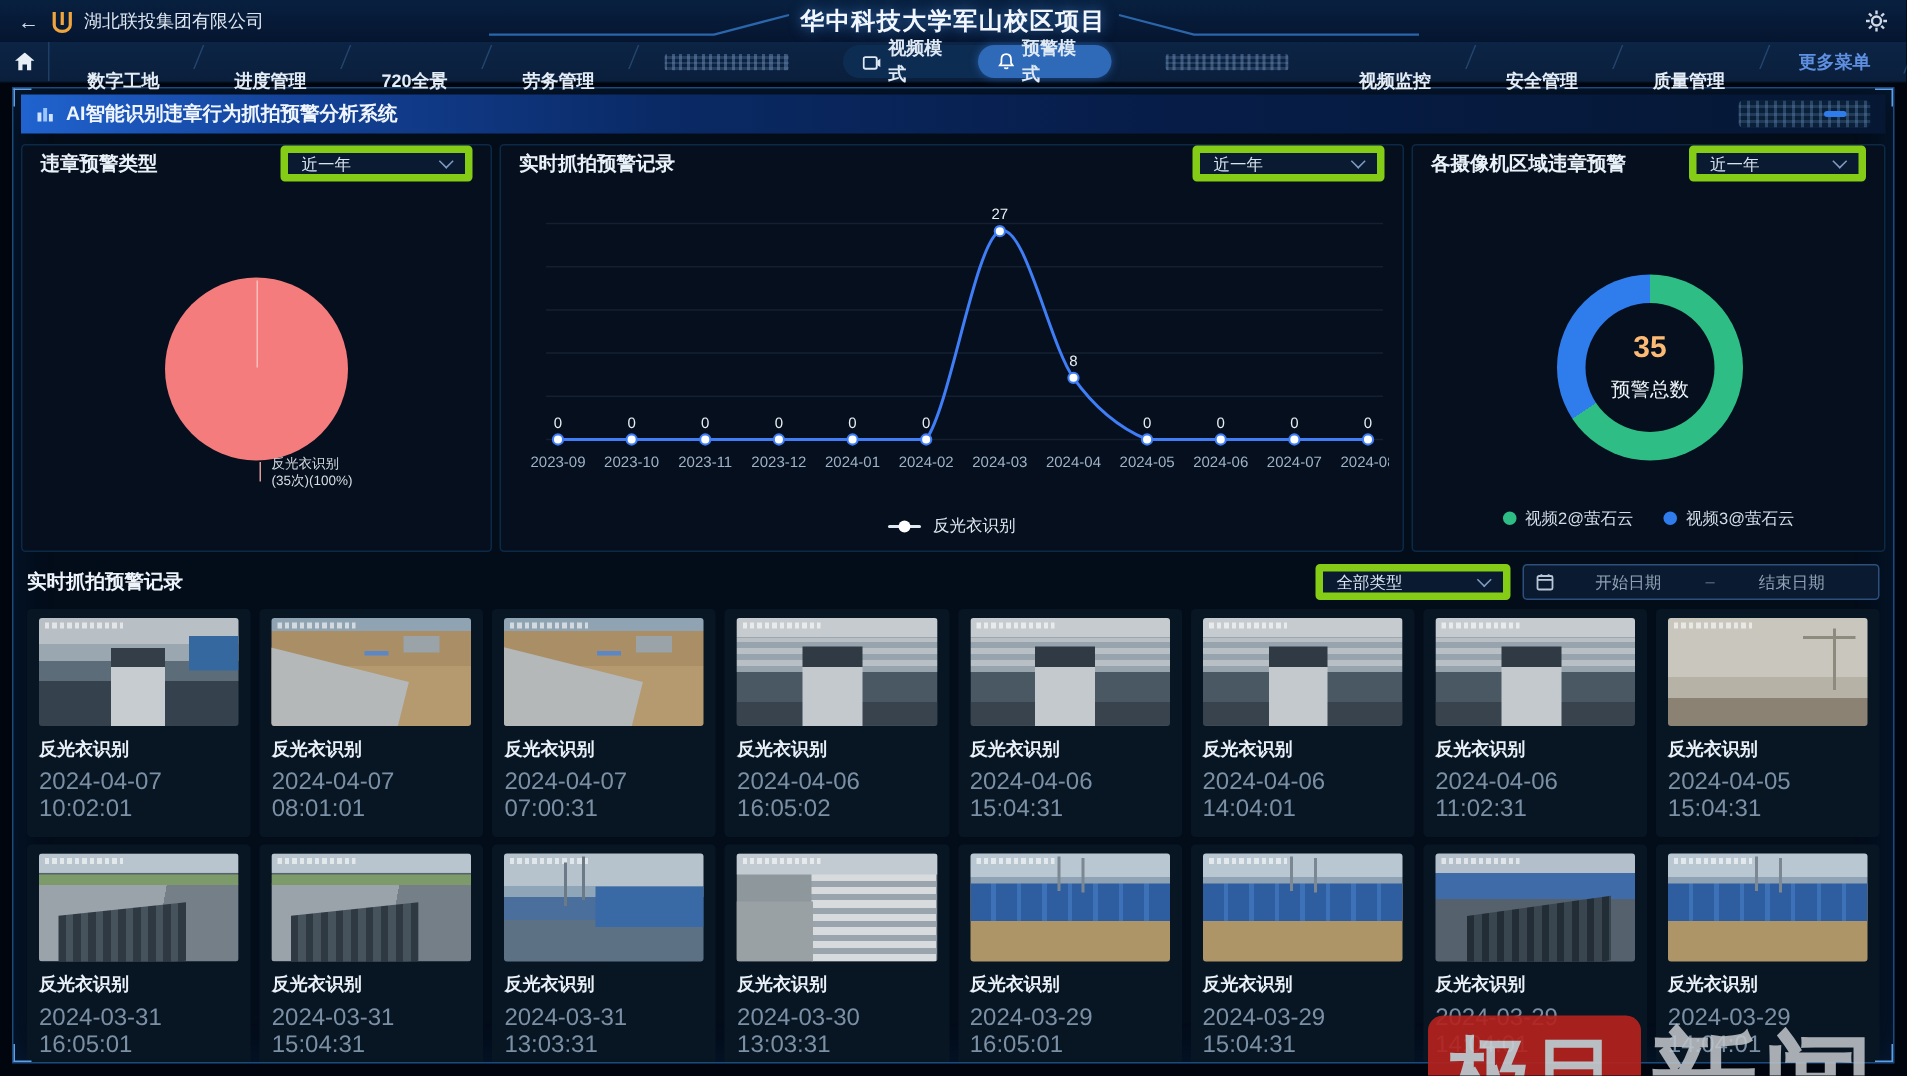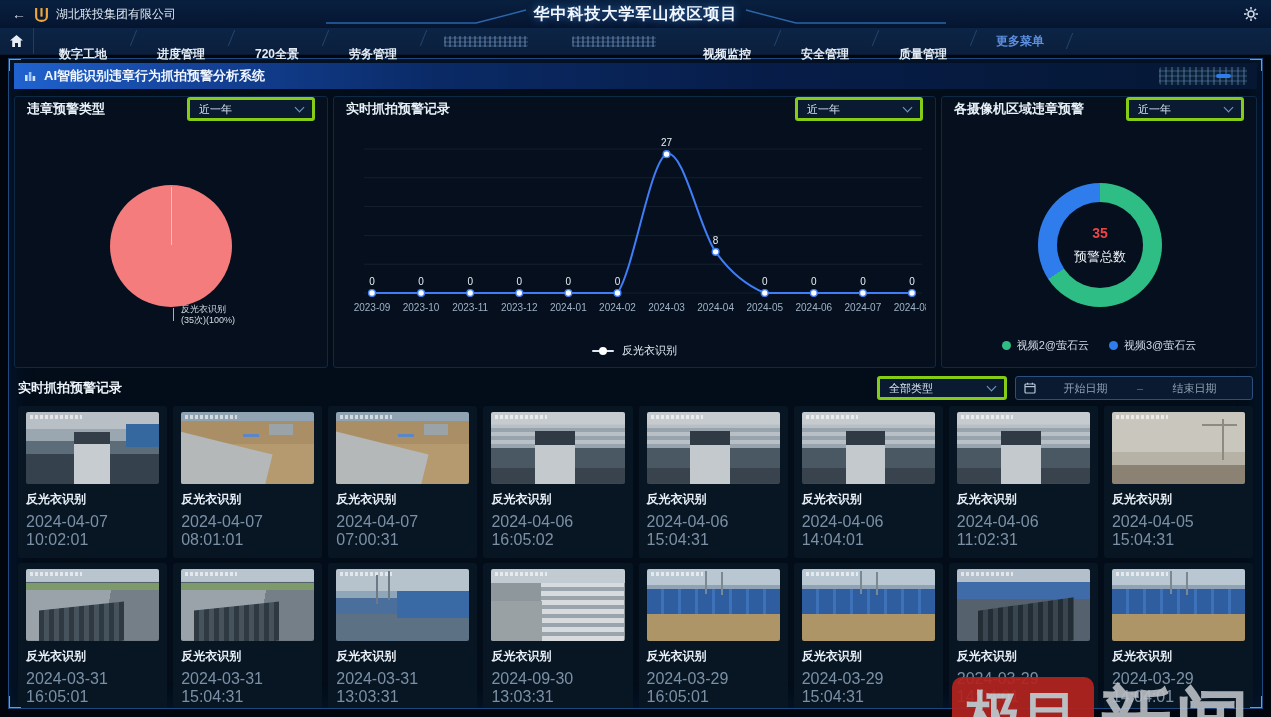--- a/index.html
+++ b/index.html
@@ -53,21 +53,21 @@
   .ai-widget .dash{position:absolute;right:16px;top:7px;width:15px;height:4px;background:#2f7ced;border-radius:2px;}
 
   
   .charts-row{display:flex;gap:5px;margin:7px 5px 0;height:272px;}
   .panel{background:#050f1d;border:1px solid #0c2946;border-radius:3px;position:relative;padding:0 12px;}
   .panel.p-pie{width:314px;}
   .panel.p-trend{flex:1;}
   .panel.p-cam{width:316px;}
   .panel-head{display:flex;justify-content:space-between;align-items:center;}
   .panel-title{font-size:13px;font-weight:bold;color:#e8f0f8;}
-  .select{width:128px;height:24px;border:3px solid #84cc16;border-radius:3px;background:#0a1a30;color:#d7e3f0;
+  .select{width:128px;height:24px;border:5px solid #84cc16;border-radius:3px;background:#0a1a30;color:#d7e3f0;
           font-size:11px;padding:0 9px;display:flex;align-items:center;justify-content:space-between;cursor:pointer;}
   .chev{width:7px;height:7px;border-right:1.5px solid #7d9cc4;border-bottom:1.5px solid #7d9cc4;
         transform:rotate(45deg);margin-top:-4px;}
 
   
   .pie{position:absolute;left:95px;top:88px;width:122px;height:122px;border-radius:50%;background:#f47c7c;}
   .pie::after{content:'';position:absolute;left:50%;top:2px;width:1px;height:58px;background:rgba(255,255,255,.5);}
   .pie-conn{position:absolute;left:158px;top:211px;width:1px;height:13px;background:#e09a9a;}
   .pie-anno{position:absolute;left:166px;top:207px;font-size:9px;line-height:11px;color:#d6dde5;}
 
@@ -76,21 +76,21 @@
   .trend-legend{position:absolute;left:0;right:0;top:246px;display:flex;justify-content:center;align-items:center;gap:8px;
                 font-size:11px;color:#dfe8f2;}
   .lg-mark{width:22px;height:2px;background:#dfe8f2;position:relative;border-radius:1px;}
   .lg-mark::after{content:'';position:absolute;left:7px;top:-3px;width:8px;height:8px;border-radius:50%;background:#fff;}
 
   
   .donut{position:absolute;left:96px;top:86px;width:124px;height:124px;border-radius:50%;}
   .donut::after{content:'';position:absolute;left:19px;top:19px;width:86px;height:86px;border-radius:50%;background:#050f1d;}
   .donut-center{position:absolute;left:96px;top:86px;width:124px;height:124px;display:flex;flex-direction:column;
                 align-items:center;justify-content:center;gap:7px;z-index:2;}
-  .donut-val{font-size:14px;font-weight:bold;color:#ef4444;}
+  .donut-val{font-size:20px;font-weight:bold;color:#fdba74;}
   .donut-lab{font-size:13px;color:#f0f5fa;}
   .cam-legend{position:absolute;left:0;right:0;bottom:14px;display:flex;justify-content:center;gap:20px;
               font-size:11px;color:#d3dde8;}
   .cam-legend .li{display:flex;align-items:center;gap:6px;}
   .cam-dot{width:9px;height:9px;border-radius:50%;}
 
   
   .records-head{margin:6px 9px 0;height:28px;display:flex;align-items:center;}
   .records-title{font-size:13px;font-weight:bold;color:#eef4fa;}
   .records-controls{margin-left:auto;display:flex;gap:8px;align-items:flex-start;}
@@ -192,20 +192,36 @@
   <div class="home-btn">
     <svg width="13" height="12" viewBox="0 0 13 12">
       <path d="M6.5 0 L13 5.5 H10.8 V12 H8 V8 H5 V12 H2.2 V5.5 H0 Z" fill="#e8eef5"></path>
     </svg>
   </div>
   <div class="nav-item">数字工地</div>
   <div class="nav-item">进度管理</div>
   <div class="nav-item">720全景</div>
   <div class="nav-item">劳务管理</div>
   <div class="nav-blur"></div>
+  <div class="mode-group">
+    <div class="mode">
+      <svg width="13" height="11" viewBox="0 0 13 11">
+        <rect x="0.8" y="2" width="9" height="8" rx="1.2" fill="none" stroke="#dfe9f4" stroke-width="1.3"></rect>
+        <path d="M10.2 4.5 L12.5 3 V9 L10.2 7.5 Z" fill="#dfe9f4"></path>
+      </svg>
+      <span>视频模式</span>
+    </div>
+    <div class="mode active">
+      <svg width="12" height="12" viewBox="0 0 12 12">
+        <path d="M6 1 C3.6 1 2.7 2.9 2.7 4.8 V7 L1.6 8.6 H10.4 L9.3 7 V4.8 C9.3 2.9 8.4 1 6 1 Z" fill="none" stroke="#ffffff" stroke-width="1.2"></path>
+        <path d="M4.8 10 a1.3 1.3 0 0 0 2.4 0" fill="none" stroke="#ffffff" stroke-width="1.2"></path>
+      </svg>
+      <span>预警模式</span>
+    </div>
+  </div>
   <div class="nav-blur"></div>
   <div class="nav-item">视频监控</div>
   <div class="nav-item">安全管理</div>
   <div class="nav-item">质量管理</div>
   <div class="nav-item more-item">更多菜单</div>
 </div>
 
 <div class="frame">
   <span class="corner tl"></span>
   <span class="corner tr"></span>
@@ -423,21 +439,21 @@
           <span class="osd"></span>
         </div>
         <div class="lab">反光衣识别</div>
         <div class="tim">2024-03-31 13:03:31</div>
       </div>
       <div class="card">
         <div class="snap v-g">
           <span class="osd"></span>
         </div>
         <div class="lab">反光衣识别</div>
-        <div class="tim">2024-09-30 13:03:31</div>
+        <div class="tim">2024-03-30 13:03:31</div>
       </div>
       <div class="card">
         <div class="snap v-h">
           <span class="osd"></span>
         </div>
         <div class="lab">反光衣识别</div>
         <div class="tim">2024-03-29 16:05:01</div>
       </div>
       <div class="card">
         <div class="snap v-h">

